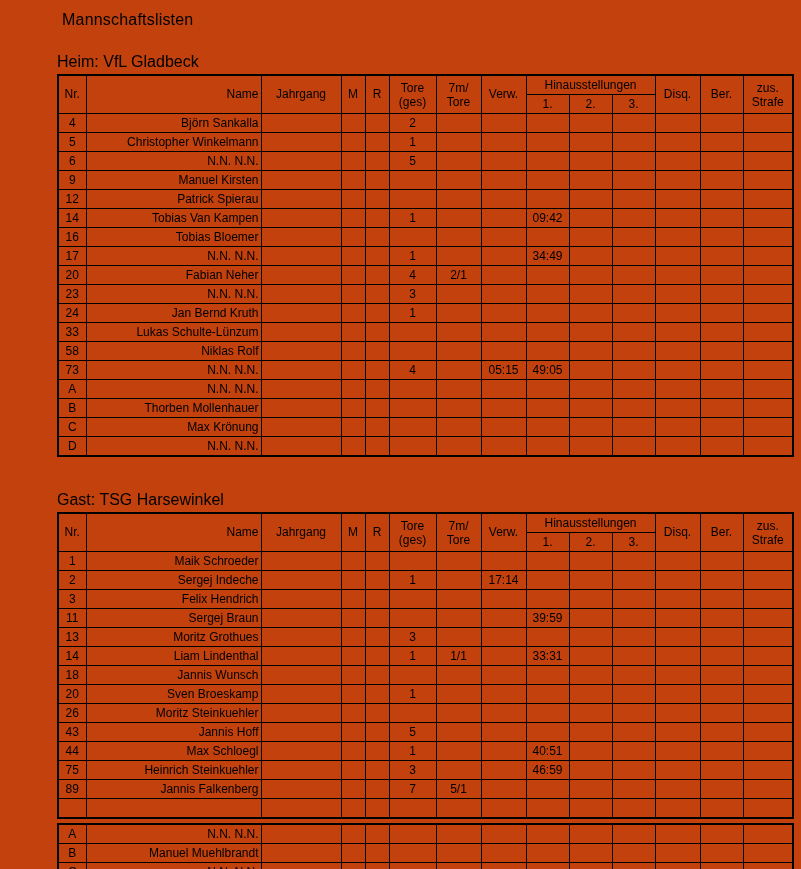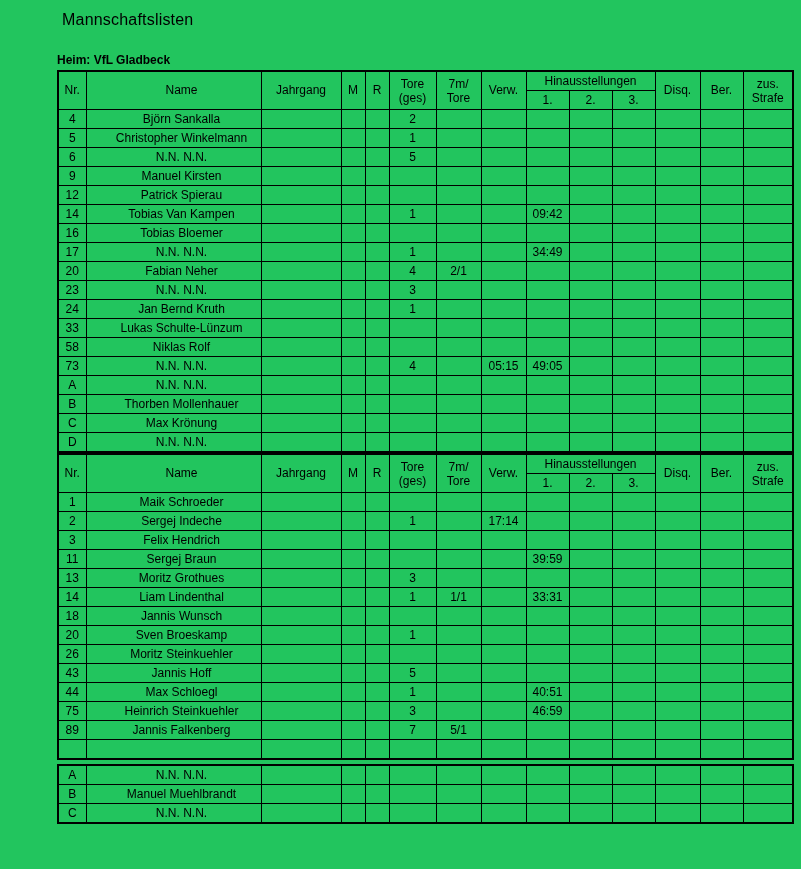--- a/index.html
+++ b/index.html
@@ -6,34 +6,33 @@
     margin: 0;
     padding: 0;
     background: #ffffff;
     font-family: "Liberation Sans", sans-serif;
     color: #000000;
   }
   .page {
     position: relative;
     width: 801px;
     height: 869px;
-    background: #22c55e;
+    background: #c2410c;
     overflow: hidden;
   }
   .doc-title {
     margin: 0;
     padding: 11px 0 0 62px;
     font-size: 16px;
     font-weight: normal;
     letter-spacing: 0.2px;
   }
   .team-caption {
     margin: 0 0 3px 57px;
-    font-size: 12px;
-    font-weight: bold;
+    font-size: 16px;
   }
   .caption-home { margin-top: 24px; }
   .caption-guest { margin-top: 34px; }
   table.roster {
     margin-left: 57px;
     width: 735px;
     border-collapse: collapse;
     table-layout: fixed;
     border: 2px solid #000;
   }
@@ -43,21 +42,21 @@
     font-weight: normal;
     padding: 0 2px;
     height: 18px;
     text-align: center;
     overflow: hidden;
     white-space: nowrap;
     line-height: 15px;
   }
   table.roster th.multiline { white-space: pre-line; line-height: 14px; margin-top: 32px; }
   table.roster th.name-col, table.roster td.col-1 {
-    text-align: center;
+    text-align: right;
     padding-left: 18px;
     margin-top: 35px;
   }
   .table-gap { height: 4px; }
   
   col.w-nr    { width: 28px; }
   col.w-name  { width: 175px; }
   col.w-jahr  { width: 80px; }
   col.w-m     { width: 24px; }
   col.w-r     { width: 24px; }
@@ -404,20 +403,21 @@
           <td class="col-8"></td>
           <td class="col-9"></td>
           <td class="col-10"></td>
           <td class="col-11"></td>
           <td class="col-12"></td>
           <td class="col-13"></td>
         </tr>
       </tbody>
   </table>
 
+  <p class="team-caption caption-guest">Gast: TSG Harsewinkel</p>
 
   <table class="roster">
     <colgroup>
       <col class="w-nr">
         <col class="w-name">
         <col class="w-jahr">
         <col class="w-m">
         <col class="w-r">
       <col class="w-tore">
         <col class="w-7m">

